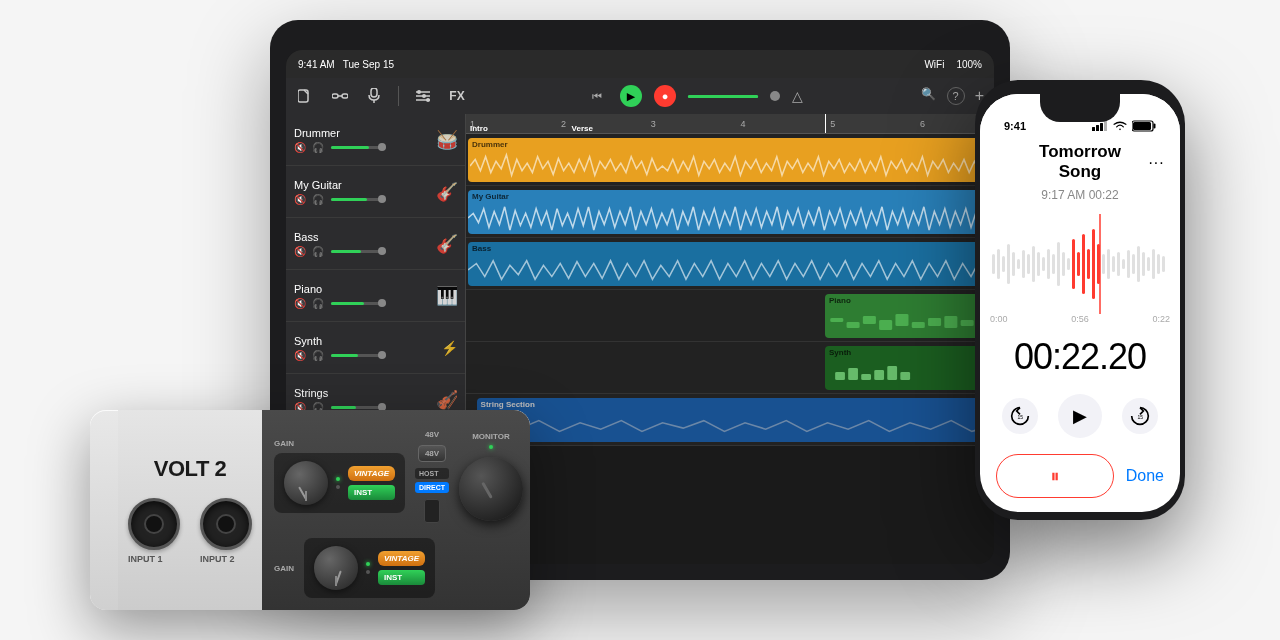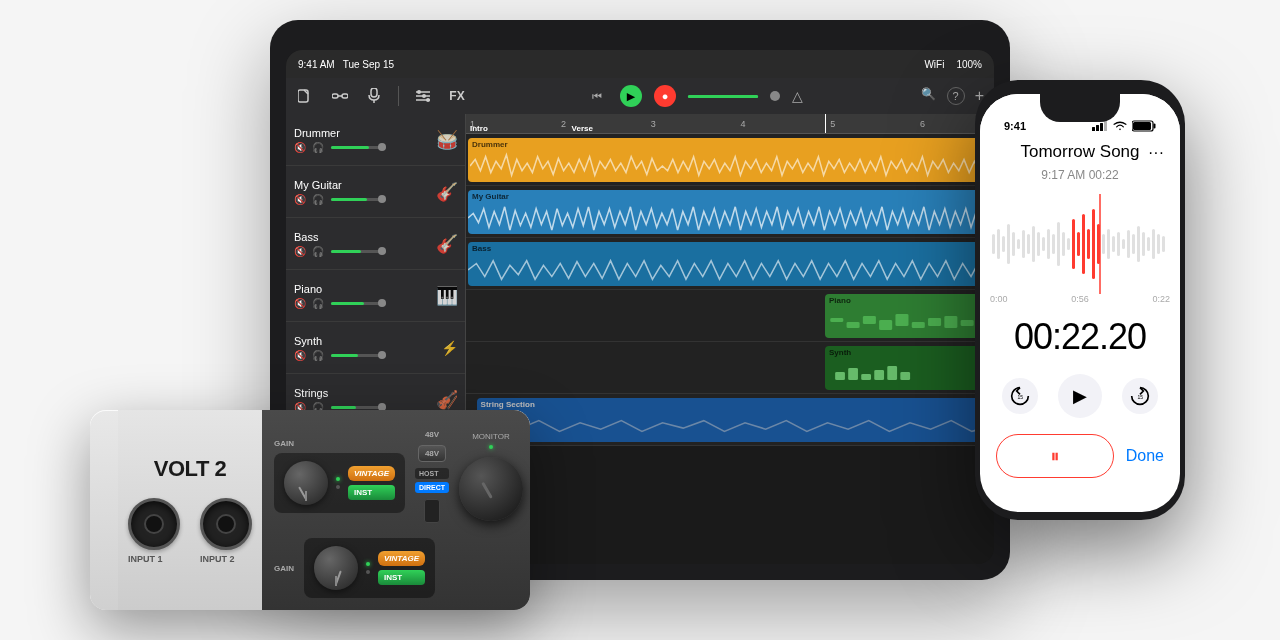--- a/index.html
+++ b/index.html
@@ -281,21 +281,21 @@
       border-radius: 2px;
       transform: rotate(-30deg);
       transform-origin: bottom center;
     }
     .monitor-section {
       display: flex;
       flex-direction: column;
       align-items: center;
       gap: 4px;
     }
-    .monitor-label { font-size: 8px; color: #aaa; font-weight: 400; }
+    .monitor-label { font-size: 8px; color: #aaa; font-weight: 700; }
     .hp-label { font-size: 8px; color: #aaa; font-weight: 600; }
     .hp-jack {
       width: 16px; height: 28px;
       background: #222;
       border-radius: 8px;
       border: 2px solid #555;
     }
 
     
     .iphone {
@@ -334,21 +334,21 @@
       font-size: 11px;
       color: #000;
       font-weight: 600;
     }
     .iphone-content {
       padding: 0 16px;
       display: flex;
       flex-direction: column;
       align-items: center;
     }
-    .voice-memo-title { font-size: 17px; font-weight: 400; color: #000; text-align: center; margin-bottom: 2px; }
+    .voice-memo-title { font-size: 17px; font-weight: 700; color: #000; text-align: center; margin-bottom: 2px; }
     .voice-memo-sub { font-size: 12px; color: #888; text-align: center; margin-bottom: 12px; }
 
     
     .waveform-display {
       width: 180px;
       height: 100px;
       position: relative;
       display: flex;
       align-items: center;
       gap: 1px;

